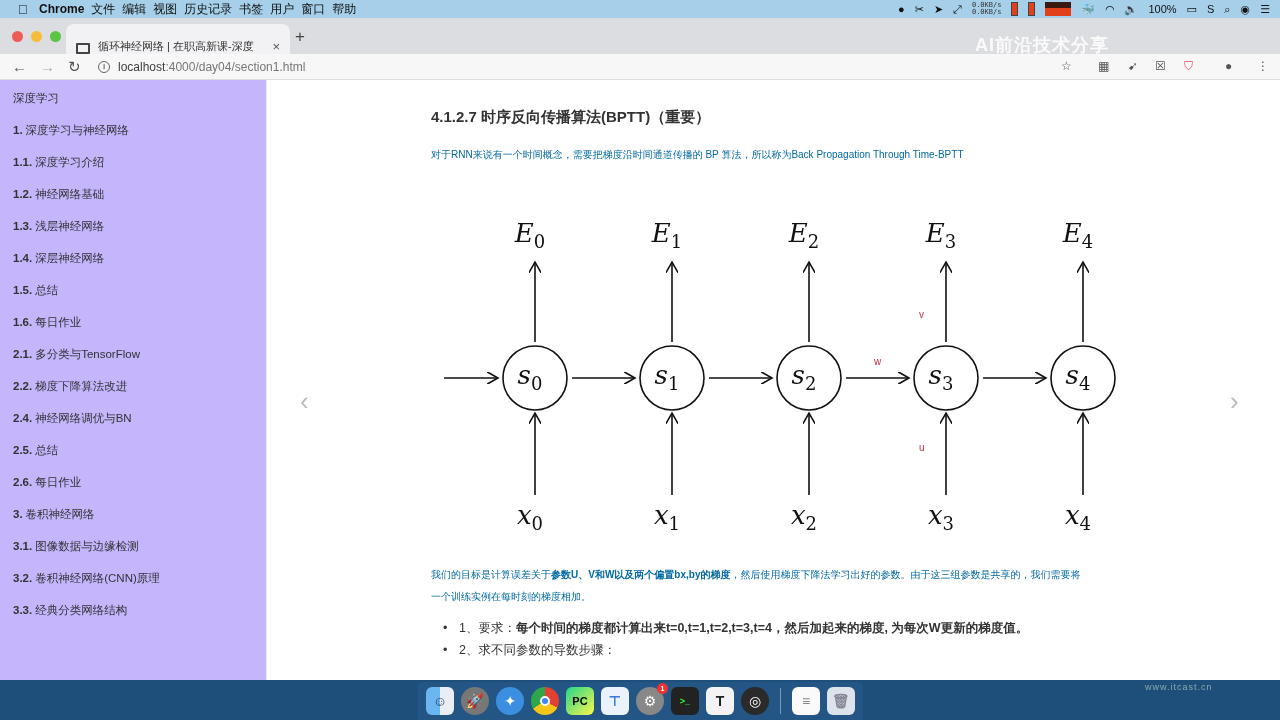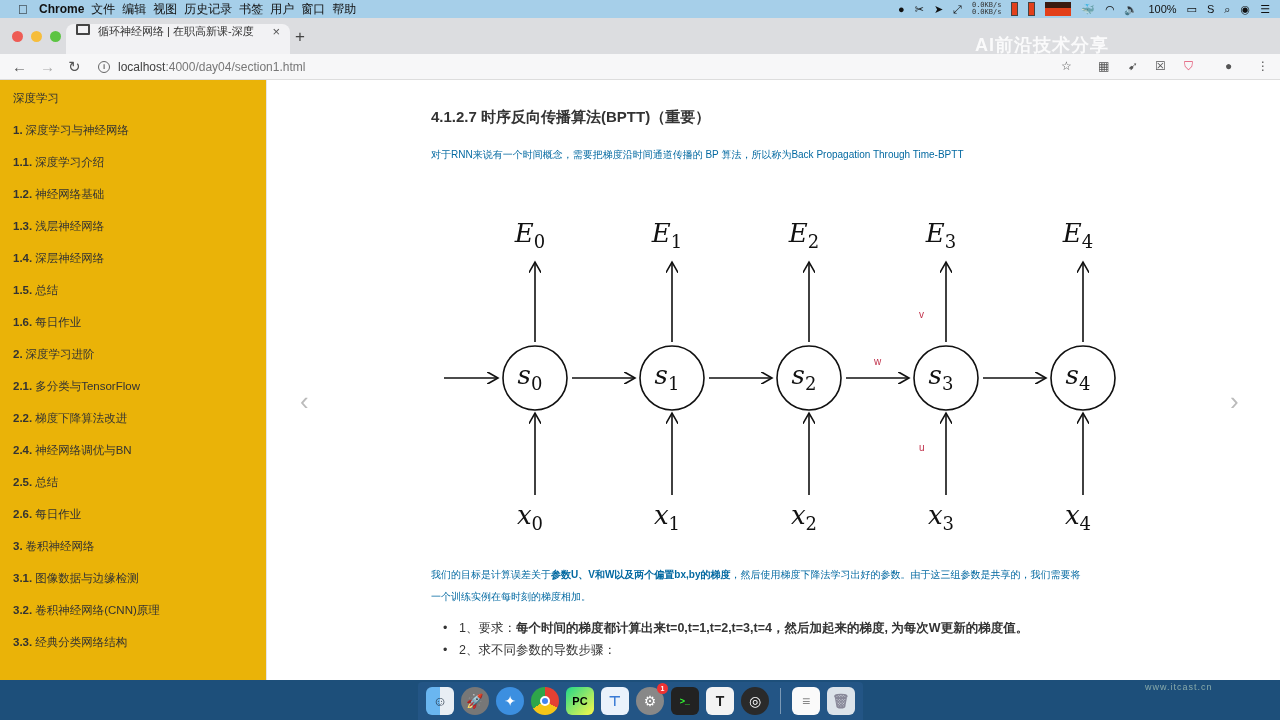--- a/index.html
+++ b/index.html
@@ -7,33 +7,33 @@
 .menubar{position:absolute;left:0;top:0;width:1280px;height:18px;background:#a6cfe9;display:flex;align-items:center;font-size:12px;color:#111}
 .menubar .apple{margin-left:18px;width:14px;font-size:13px}
 .menubar .mi{margin-left:7px}
 .menubar .mi.app{font-weight:bold;}
 .menubar .right{position:absolute;right:10px;top:0;height:18px;display:flex;align-items:center;gap:10px;font-size:11px}
 .net{font-size:7px;line-height:7px;font-family:"DejaVu Sans Mono",monospace;color:#333}
 .bar{width:7px;height:14px;background:#e2401b;border:1px solid #444}
 .graph{width:26px;height:14px;background:linear-gradient(to top,#e2401b 60%,#3a1a10 60%)}
 .chrome-top{position:absolute;left:0;top:18px;width:1280px;height:36px;background:#dcdde0}
 .traffic{position:absolute;top:13px;width:11px;height:11px;border-radius:50%}
-.tab{position:absolute;left:66px;top:6px;width:224px;height:30px;background:#f2f2f4;border-radius:8px 8px 0 0;display:flex;align-items:flex-start;padding:0 10px;font-size:11px;color:#333}
+.tab{position:absolute;left:66px;top:6px;width:224px;height:30px;background:#f2f2f4;border-radius:8px 8px 0 0;display:flex;align-items:flex-end;padding:0 10px;font-size:11px;color:#333}
 .tab .book{width:14px;height:11px;border:2px solid #444;margin-right:8px;border-radius:1px}
 .tab .ttl{flex:1;white-space:nowrap;overflow:hidden}
 .tab .x{font-size:13px;color:#555;margin-left:6px}
 .newtab{position:absolute;left:295px;top:9px;font-size:17px;color:#444}
 .watermark{position:absolute;left:975px;top:15px;font-size:18px;color:rgba(255,255,255,.85);font-weight:bold;letter-spacing:1px}
 .addr{position:absolute;left:0;top:54px;width:1280px;height:26px;background:#f7f7f8;border-bottom:1px solid #ddd}
 .addr .nav{position:absolute;top:4px;font-size:15px;color:#555}
 .url{position:absolute;left:98px;top:2px;width:985px;height:22px;background:#f7f7f8;display:flex;align-items:center;font-size:12px;color:#777}
 .url .info{width:12px;height:12px;border:1.5px solid #666;border-radius:50%;font-size:8px;text-align:center;line-height:9px;color:#666;margin-right:8px;font-weight:bold}
 .url .host{color:#404040}
 .ext{position:absolute;top:5px;font-size:12px;color:#555}
-.sidebar{position:absolute;left:0;top:80px;width:267px;height:600px;background:#eab308;border-right:1px solid #e6e6e6;overflow:hidden}
+.sidebar{position:absolute;left:0;top:80px;width:267px;height:600px;background:#c4b5fd;border-right:1px solid #e6e6e6;overflow:hidden}
 .sb-item{height:32px;line-height:36px;font-size:11.5px;color:#333;white-space:nowrap}
 .sb-item.l0{padding-left:13px}
 .sb-item.l1{padding-left:13px}
 .sb-item.l2{padding-left:13px}
 .sb-item b{font-weight:bold;margin-right:3px}
 .content{position:absolute;left:267px;top:80px;width:1013px;height:600px;background:#fff;overflow:hidden}
 .chev{position:absolute;top:306px;font-size:26px;color:#bbb;font-weight:300}
 h3.sec{position:absolute;left:164px;top:28px;font-size:15px;font-weight:bold;color:#333}
 .para{position:absolute;left:164px;width:650px;font-size:10px;line-height:22px;color:#0369a1}
 .para b{font-weight:bold}
@@ -114,21 +114,20 @@
 
 <div class="sidebar">
   <div class="sb-item l0"><span>深度学习</span></div>
   <div class="sb-item l1"><b>1.</b><span>深度学习与神经网络</span></div>
   <div class="sb-item l2"><b>1.1.</b><span>深度学习介绍</span></div>
   <div class="sb-item l2"><b>1.2.</b><span>神经网络基础</span></div>
   <div class="sb-item l2"><b>1.3.</b><span>浅层神经网络</span></div>
   <div class="sb-item l2"><b>1.4.</b><span>深层神经网络</span></div>
   <div class="sb-item l2"><b>1.5.</b><span>总结</span></div>
   <div class="sb-item l2"><b>1.6.</b><span>每日作业</span></div>
-  <div class="sb-item l1"><b>2.</b><span>深度学习进阶</span></div>
   <div class="sb-item l2"><b>2.1.</b><span>多分类与TensorFlow</span></div>
   <div class="sb-item l2"><b>2.2.</b><span>梯度下降算法改进</span></div>
   <div class="sb-item l2"><b>2.4.</b><span>神经网络调优与BN</span></div>
   <div class="sb-item l2"><b>2.5.</b><span>总结</span></div>
   <div class="sb-item l2"><b>2.6.</b><span>每日作业</span></div>
   <div class="sb-item l1"><b>3.</b><span>卷积神经网络</span></div>
   <div class="sb-item l2"><b>3.1.</b><span>图像数据与边缘检测</span></div>
   <div class="sb-item l2"><b>3.2.</b><span>卷积神经网络(CNN)原理</span></div>
   <div class="sb-item l2"><b>3.3.</b><span>经典分类网络结构</span></div>
 </div>

